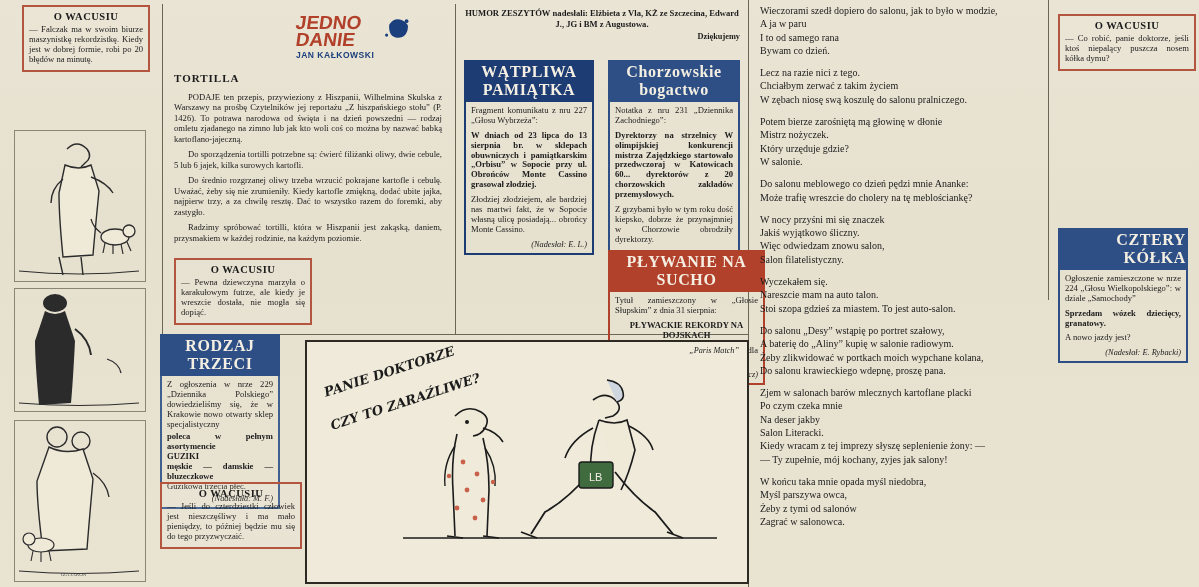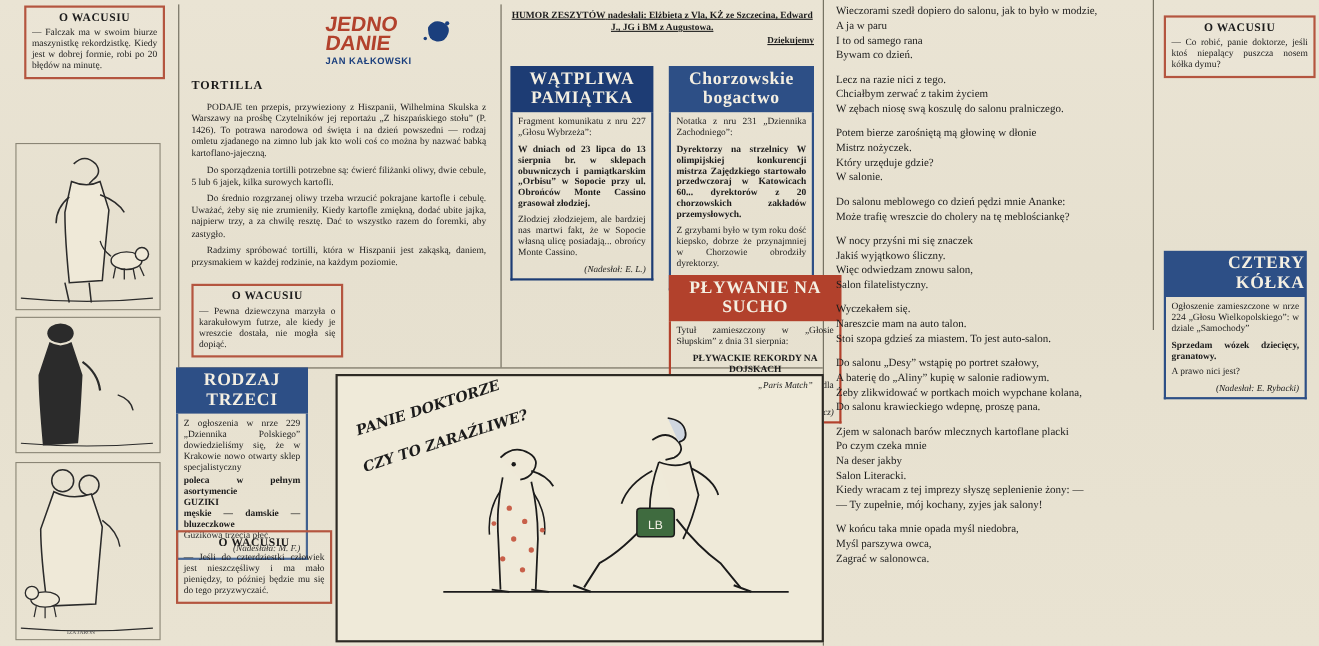--- a/index.html
+++ b/index.html
@@ -172,21 +172,21 @@
     <p class="body" style="text-indent:14px;">Do sporządzenia tortilli potrzebne są: ćwierć filiżanki oliwy, dwie cebule, 5 lub 6 jajek, kilka surowych kartofli.</p>
     <p class="body" style="text-indent:14px;">Do średnio rozgrzanej oliwy trzeba wrzucić pokrajane kartofle i cebulę. Uważać, żeby się nie zrumieniły. Kiedy kartofle zmiękną, dodać ubite jajka, najpierw trzy, a za chwilę resztę. Dać to wszystko razem do foremki, aby zastygło.</p>
     <p class="body" style="text-indent:14px;">Radzimy spróbować tortilli, która w Hiszpanii jest zakąską, daniem, przysmakiem w każdej rodzinie, na każdym poziomie.</p>
   </div>
 
   <div class="col boxed" style="left:174px;top:258px;width:124px;">
     <div class="hdr">O WACUSIU</div>
     <div class="body tight">— Pewna dziewczyna marzyła o karakułowym futrze, ale kiedy je wreszcie dostała, nie mogła się dopiąć.</div>
   </div>
 
-  <div class="col" style="left:464px;top:8px;width:276px;text-decoration:underline;">
+  <div class="col" style="left:464px;top:8px;width:276px;">
     <div class="body" style="text-align:center;line-height:1.3;">
       <span class="bold">HUMOR ZESZYTÓW</span>
       <span class="bold">nadesłali: Elżbieta z Vla, KŻ ze Szczecina, Edward J., JG i BM z Augustowa.</span>
     </div>
     <div class="sig" style="font-style:normal;font-weight:bold;">Dziękujemy</div>
   </div>
 
   <div class="col" style="left:464px;top:60px;width:130px;">
     <div class="banner dark">WĄTPLIWA PAMIĄTKA</div>
     <div style="border:2px solid #1d3c74;border-top:none;padding:4px 5px;">
@@ -296,31 +296,32 @@
     <div class="gap"></div>
     <div>Zjem w salonach barów mlecznych kartoflane placki</div>
     <div>Po czym czeka mnie</div>
     <div>Na deser jakby</div>
     <div>Salon Literacki.</div>
     <div>Kiedy wracam z tej imprezy słyszę seplenienie żony: —</div>
     <div>— Ty zupełnie, mój kochany, zyjes jak salony!</div>
     <div class="gap"></div>
     <div>W końcu taka mnie opada myśl niedobra,</div>
     <div>Myśl parszywa owca,</div>
+    <div>Żeby z tymi od salonów</div>
     <div>Zagrać w salonowca.</div>
   </div>
 
   <div class="col boxed" style="left:1058px;top:14px;width:124px;">
     <div class="hdr">O WACUSIU</div>
     <div class="body tight">— Co robić, panie doktorze, jeśli ktoś niepalący puszcza nosem kółka dymu?</div>
   </div>
 
   <div class="col" style="left:1058px;top:228px;width:130px;">
     <div class="banner" style="background:#2d4f86;text-align:right;">CZTERY KÓŁKA</div>
     <div style="border:2px solid #2d4f86;border-top:none;padding:4px 5px;">
       <p class="body tight">Ogłoszenie zamieszczone w nrze 224 „Głosu Wielkopolskiego”: w dziale „Samochody”</p>
       <p class="body tight bold">Sprzedam wózek dziecięcy, granatowy.</p>
-      <p class="body tight">A prawo nici jest?</p>
+      <p class="body tight">A nowo jazdy jest?</p>
       <div class="sig">(Nadesłał: E. Rybacki)</div>
     </div>
   </div>
 
 </div>
 
 </body></html>

